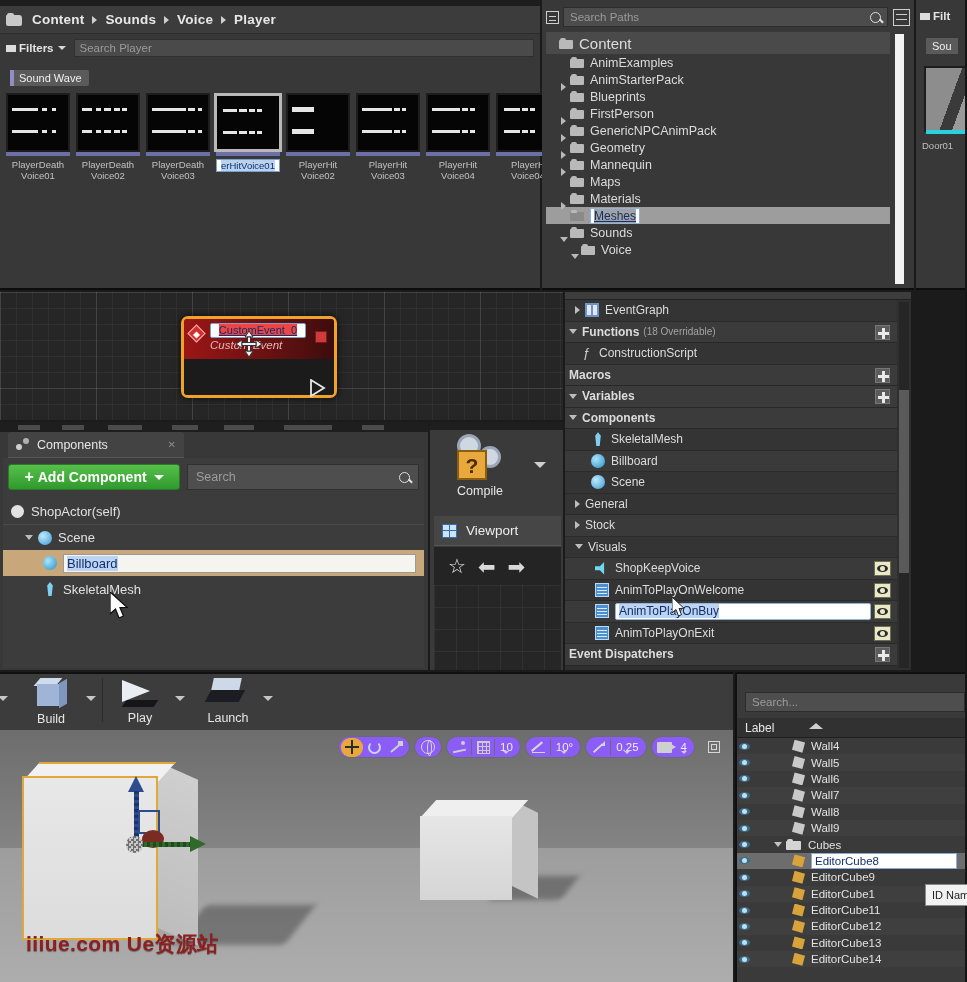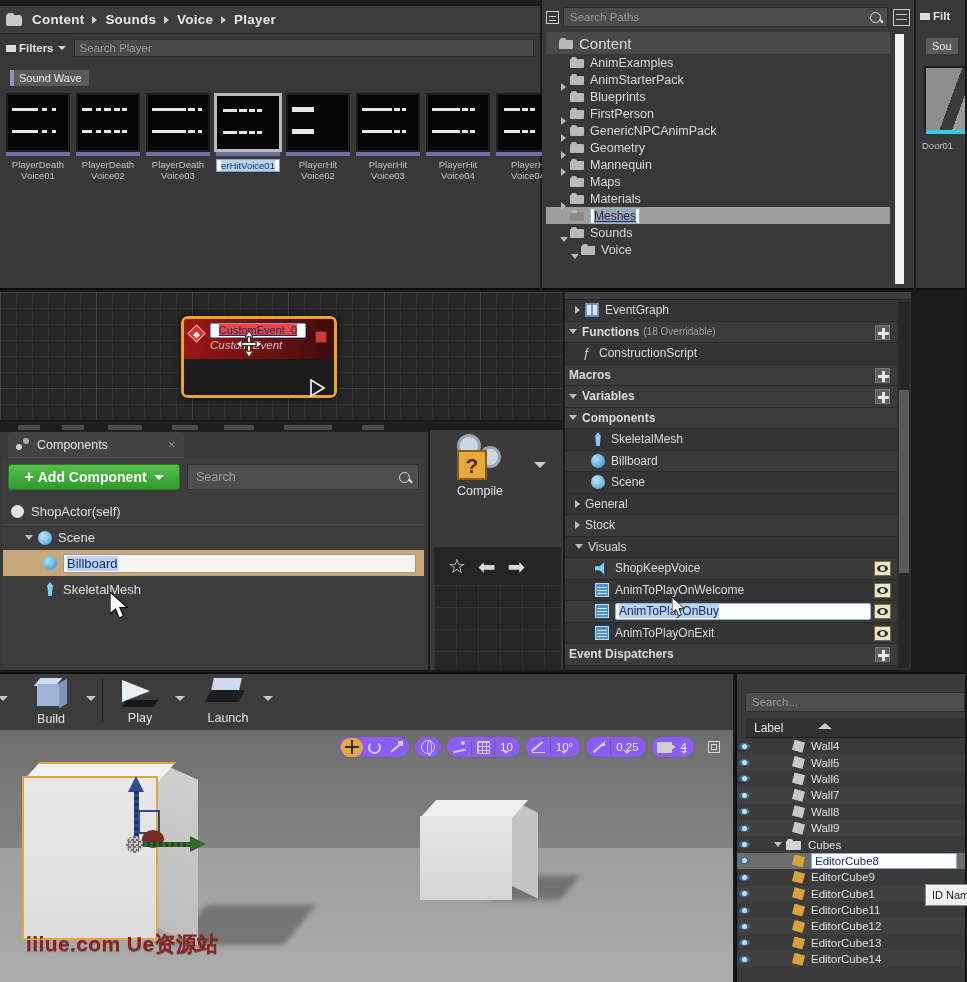--- a/index.html
+++ b/index.html
@@ -375,21 +375,21 @@
     text-shadow:0 1px 1px rgba(0,0,0,.4); letter-spacing:.4px;
   }
 
   
   #panelJ { left:735px; top:672px; width:232px; height:310px; background:#3a3a3a; border-top:2px solid #101010; border-left:2px solid #101010; overflow:hidden;}
   #woSearch {
     position:absolute; left:8px; top:18px; right:2px; height:20px; background:#4e4e4e;
     border:1px solid #2d2d2d; color:#9b9b9b; font-size:11.5px; display:flex; align-items:center; padding:0 6px;
   }
   #woHeader {
-    position:absolute; left:9px; top:44px; right:2px; height:20px; background:#313131;
+    position:absolute; left:0; top:44px; right:2px; height:20px; background:#313131;
     display:flex; align-items:center; padding-left:8px; color:#e8e8e8; font-size:12px;
     border-bottom:1px solid #1f1f1f;
     text-align:right;
   }
   #woHeader .sortcaret { position:absolute; left:72px; top:5px; width:0;height:0;
      border-left:7px solid transparent;border-right:7px solid transparent;border-bottom:6px solid #cdcdcd;}
   .wrow { height:16.4px; display:flex; align-items:center; font-size:11.5px; color:#e2e2e2; position:relative; }
   .wrow.alt { background:#3f3f3f;}
   .wrow.selrow { background:#6d6d6d;}
   .wEye { width:15px; flex:none; display:flex; align-items:center; justify-content:center; }
@@ -840,20 +840,29 @@
     <div class="topbar"></div>
     <div id="compileBtn">
       <span class="gearsIcon">
         <span class="g1"></span>
           <span class="g2"></span>
           <span class="qbox">?</span>
       </span>
       <span class="lbl">Compile</span>
     </div>
     <div id="compileCaret"></div>
+    <div id="vpTab">
+      <span class="vpIcon">
+          <i></i>
+          <i></i>
+          <i></i>
+          <i></i>
+        </span>
+      <span>Viewport</span>
+    </div>
     <div id="navbar">
       <span class="starIcon">☆</span>
       <span class="arrowIcon">⬅</span>
       <span class="arrowIcon">➡</span>
     </div>
     <div class="graphBelow"></div>
   </div>
 
   <div id="panelH" class="abs nosel">
     <div class="inner">

